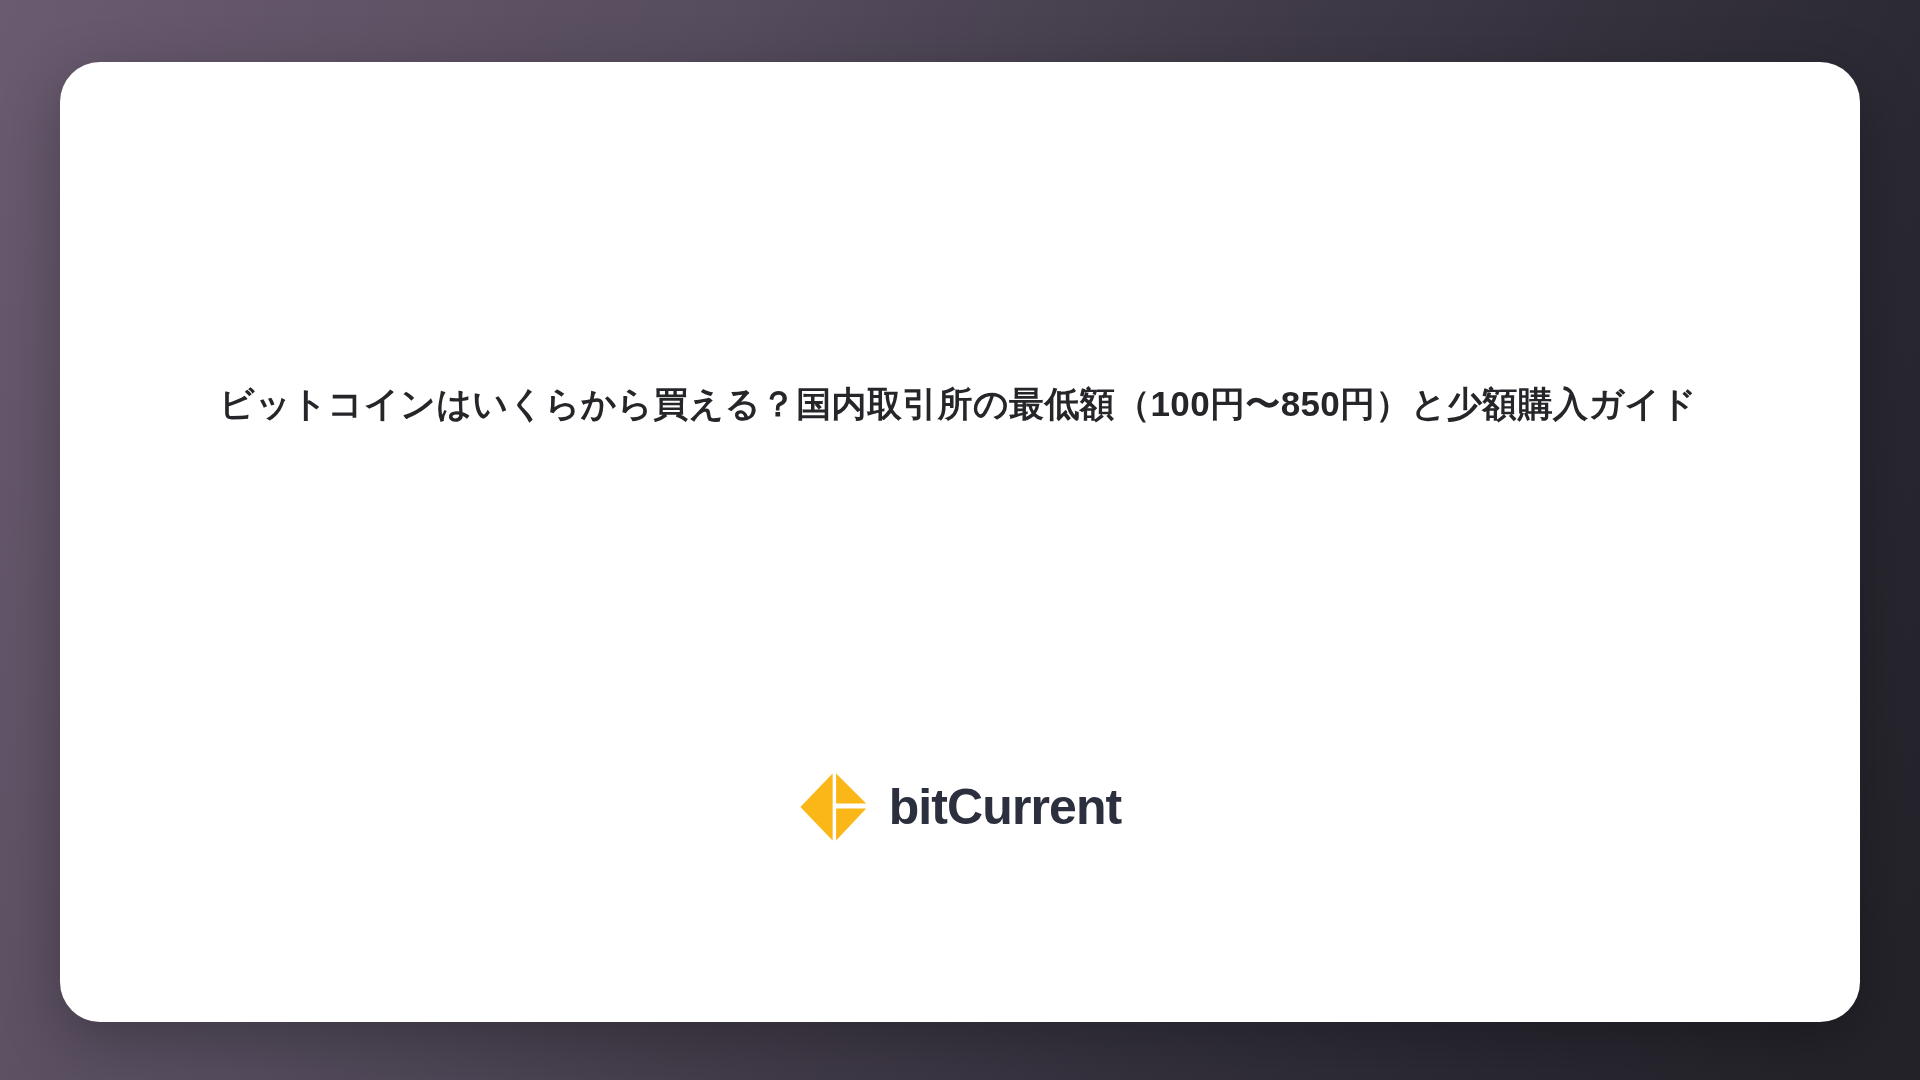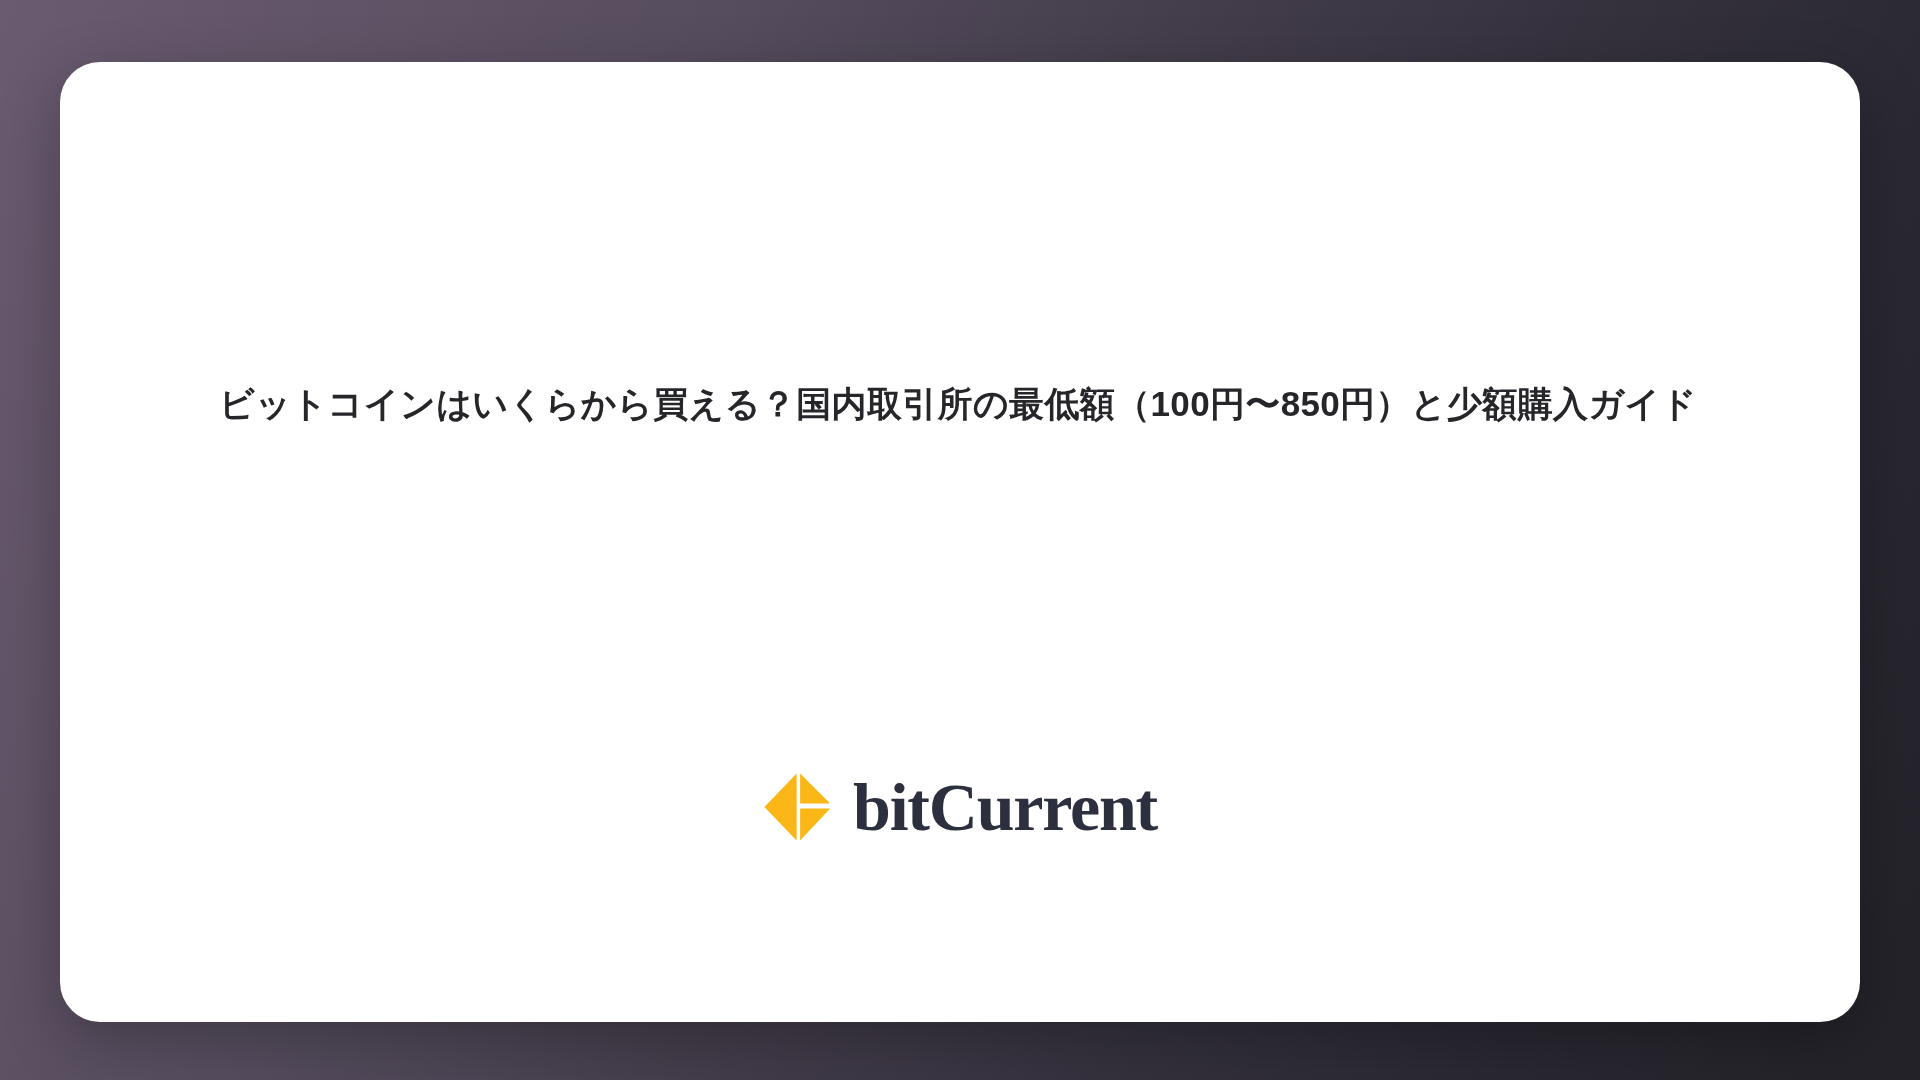--- a/index.html
+++ b/index.html
@@ -90,22 +90,22 @@
   }
 
   .brand-mark {
     width: 70px;
     height: 70px;
     display: block;
     flex: 0 0 auto;
   }
 
   .brand-wordmark {
-    font-family: Liberation Serif, serif;
-    font-size: 68px;
+    font-family: Liberation Sans, sans-serif;
+    font-size: 50px;
     font-weight: 700;
     letter-spacing: -0.018em;
     line-height: 1;
     color: #2b2f3e;
     white-space: nowrap;
   }
 </style>
 </head>
 <body>
 

